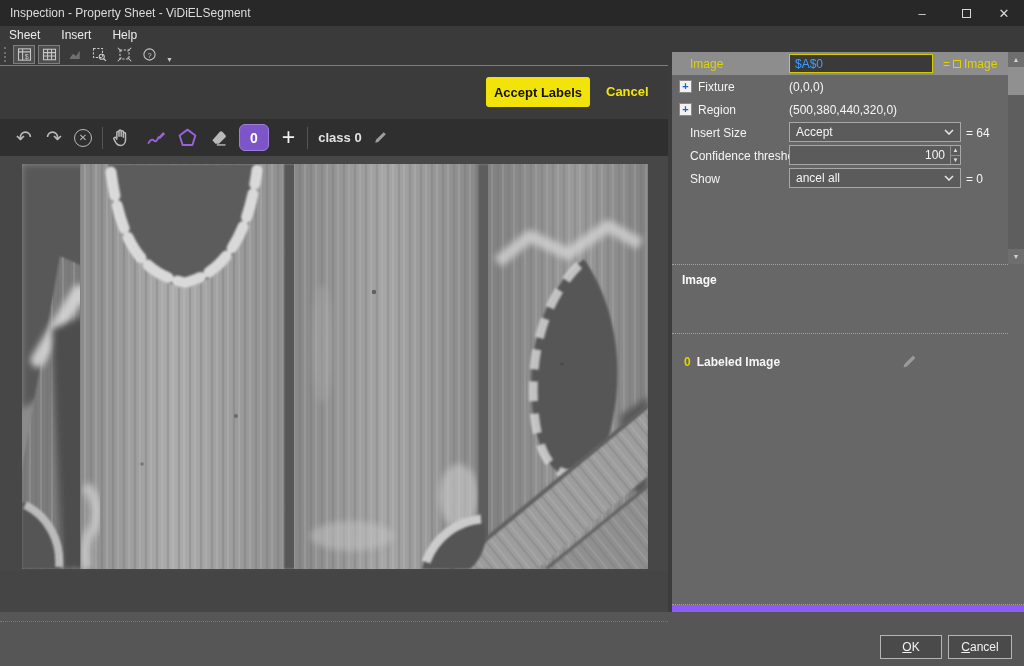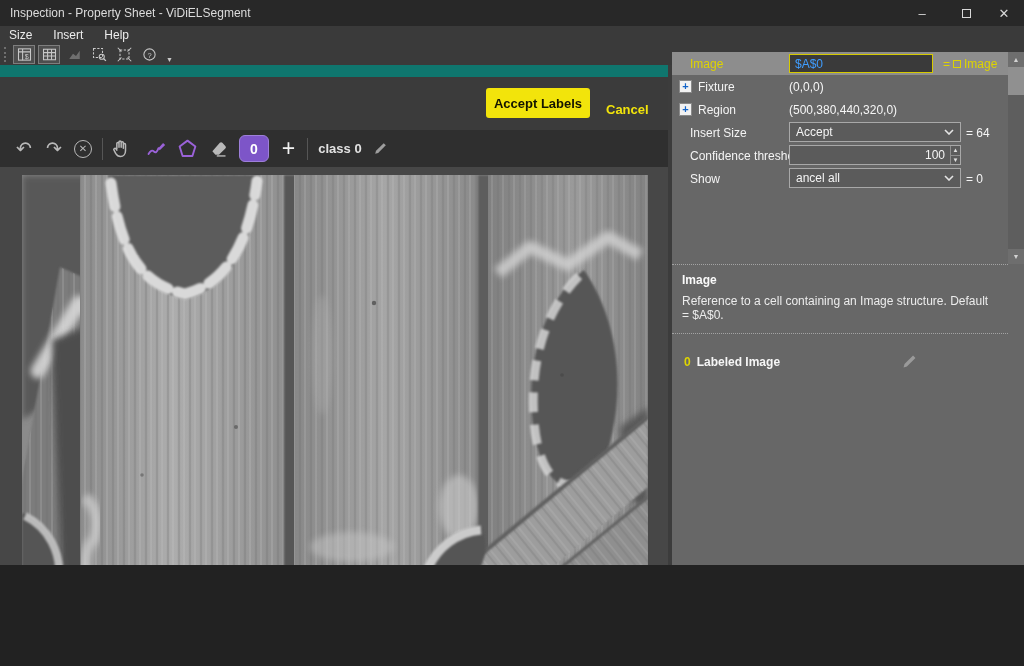--- a/index.html
+++ b/index.html
@@ -1,17 +1,17 @@
 <!DOCTYPE html>
 <html><head>
 <meta charset="utf-8">
 <style>
   * { margin:0; padding:0; box-sizing:border-box; }
   body { font-family:"Liberation Sans", sans-serif; background:#222; }
-  .app { position:relative; width:1024px; height:565px; background:#0f766e; overflow:hidden;
+  .app { position:relative; width:1024px; height:666px; background:#8b5cf6; overflow:hidden;
          font-size:12px; color:#e6e6e6; }
   .abs { position:absolute; }
   .ctr { display:flex; align-items:center; justify-content:center; }
 
   
   .titlebar { left:0; top:0; width:1024px; height:26px; background:#282828; }
   .title-text { left:10px; top:6px; font-size:12px; color:#dcdcdc; }
   .winbtn { top:0; width:40px; height:26px; color:#d8d8d8; font-size:13px; cursor:default; }
   .winbtn .maxbox { width:9px; height:9px; border:1px solid #d8d8d8; }
 
@@ -23,25 +23,25 @@
   
   .toolbar { left:0; top:44px; width:1024px; height:21px; background:#3a3a3a; }
   .toolstrip { position:absolute; left:4px; top:1px; height:19px; display:flex; align-items:center; gap:3px; }
   .grip { width:3px; height:15px; border-left:2px dotted #6f6f6f; margin-right:3px; }
   .tbtn { width:22px; height:19px; display:flex; align-items:center; justify-content:center; color:#c8c8c8; }
   .tbtn.boxed { background:#4e4e4e; border:1px solid #7e7e7e; }
   .tbtn.disabled { opacity:.42; }
   .tb-drop { font-size:7px; color:#c8c8c8; margin-left:3px; margin-top:9px; }
 
   
-  .editor { left:0; top:77px; width:668px; height:547px; background:#454545; }
+  .editor { left:0; top:66px; width:668px; height:547px; background:#454545; }
   .ed-header { left:0; top:0; width:668px; height:53px; background:#3b3b3b; }
   .accept-btn { left:486px; top:11px; width:104px; height:30px; background:#f2e40b;
                 color:#141400; font-weight:bold; font-size:13px; border-radius:3px; cursor:pointer; }
-  .cancel-link { left:606px; top:18px; color:#f2e40b; font-weight:bold; font-size:13px; cursor:pointer;margin-top:7px; }
+  .cancel-link { left:606px; top:18px; color:#f2e40b; font-weight:bold; font-size:13px; cursor:pointer; }
 
   .ed-tools { left:0; top:53px; width:668px; height:37px; background:#2f2f2f;
               display:flex; align-items:center; }
   .ed-sep { width:1px; height:22px; background:#565656; }
   .uglyph { font-family:"DejaVu Sans", sans-serif; font-size:19px; color:#b9b9b9; line-height:1; }
   .circle-x { width:18px; height:18px; border:1.5px solid #b9b9b9; border-radius:50%;
               color:#b9b9b9; font-size:10px; }
   .badge { width:30px; height:27px; background:#7d55c8; border:1px solid #9d7fd9; border-radius:6px;
            color:#fff; font-weight:bold; font-size:14px; }
   .plus-glyph { color:#f2f2f2; font-size:23px; font-weight:300; line-height:1; }
@@ -119,21 +119,21 @@
   <div class="abs titlebar">
     <div class="abs title-text">Inspection - Property Sheet - ViDiELSegment</div>
     <div class="abs winbtn ctr" style="left:902px;">–</div>
     <div class="abs winbtn ctr" style="left:946px;">
         <span class="maxbox"></span>
       </div>
     <div class="abs winbtn ctr" style="left:984px;">✕</div>
   </div>
 
   <div class="abs menubar">
-    <span class="menu-item">Size</span>
+    <span class="menu-item">Sheet</span>
     <span class="menu-item">Insert</span>
     <span class="menu-item">Help</span>
   </div>
 
   <div class="abs toolbar">
     <div class="toolstrip">
       <div class="grip"></div>
       <div class="tbtn boxed">
         <svg width="15" height="15" viewBox="0 0 20 20" fill="none" stroke="#c8c8c8" stroke-width="1.4">
           <rect x="2" y="2.5" width="16" height="15"></rect>
@@ -362,21 +362,20 @@
     </div>
 
     <div class="vscroll">
       <div class="sbtn" style="top:0;">▲</div>
       <div class="sthumb"></div>
       <div class="sbtn" style="bottom:0;">▼</div>
     </div>
 
     <div class="helpbox">
       <div class="help-title">Image</div>
-      <div class="help-body">Reference to a cell containing an Image structure. Default = $A$0.</div>
     </div>
 
     <div class="labeled">
       <span class="lab-count">0</span>
       <span class="lab-text">Labeled Image</span>
       <span class="lab-pencil">
         <svg width="19" height="19" viewBox="0 0 24 24" fill="#9a9a9a">
           <path d="M4.5 19.5 l1.2-4.2 L16.5 4.5 l3 3 L8.7 18.3 Z"></path>
         </svg>
       </span>

